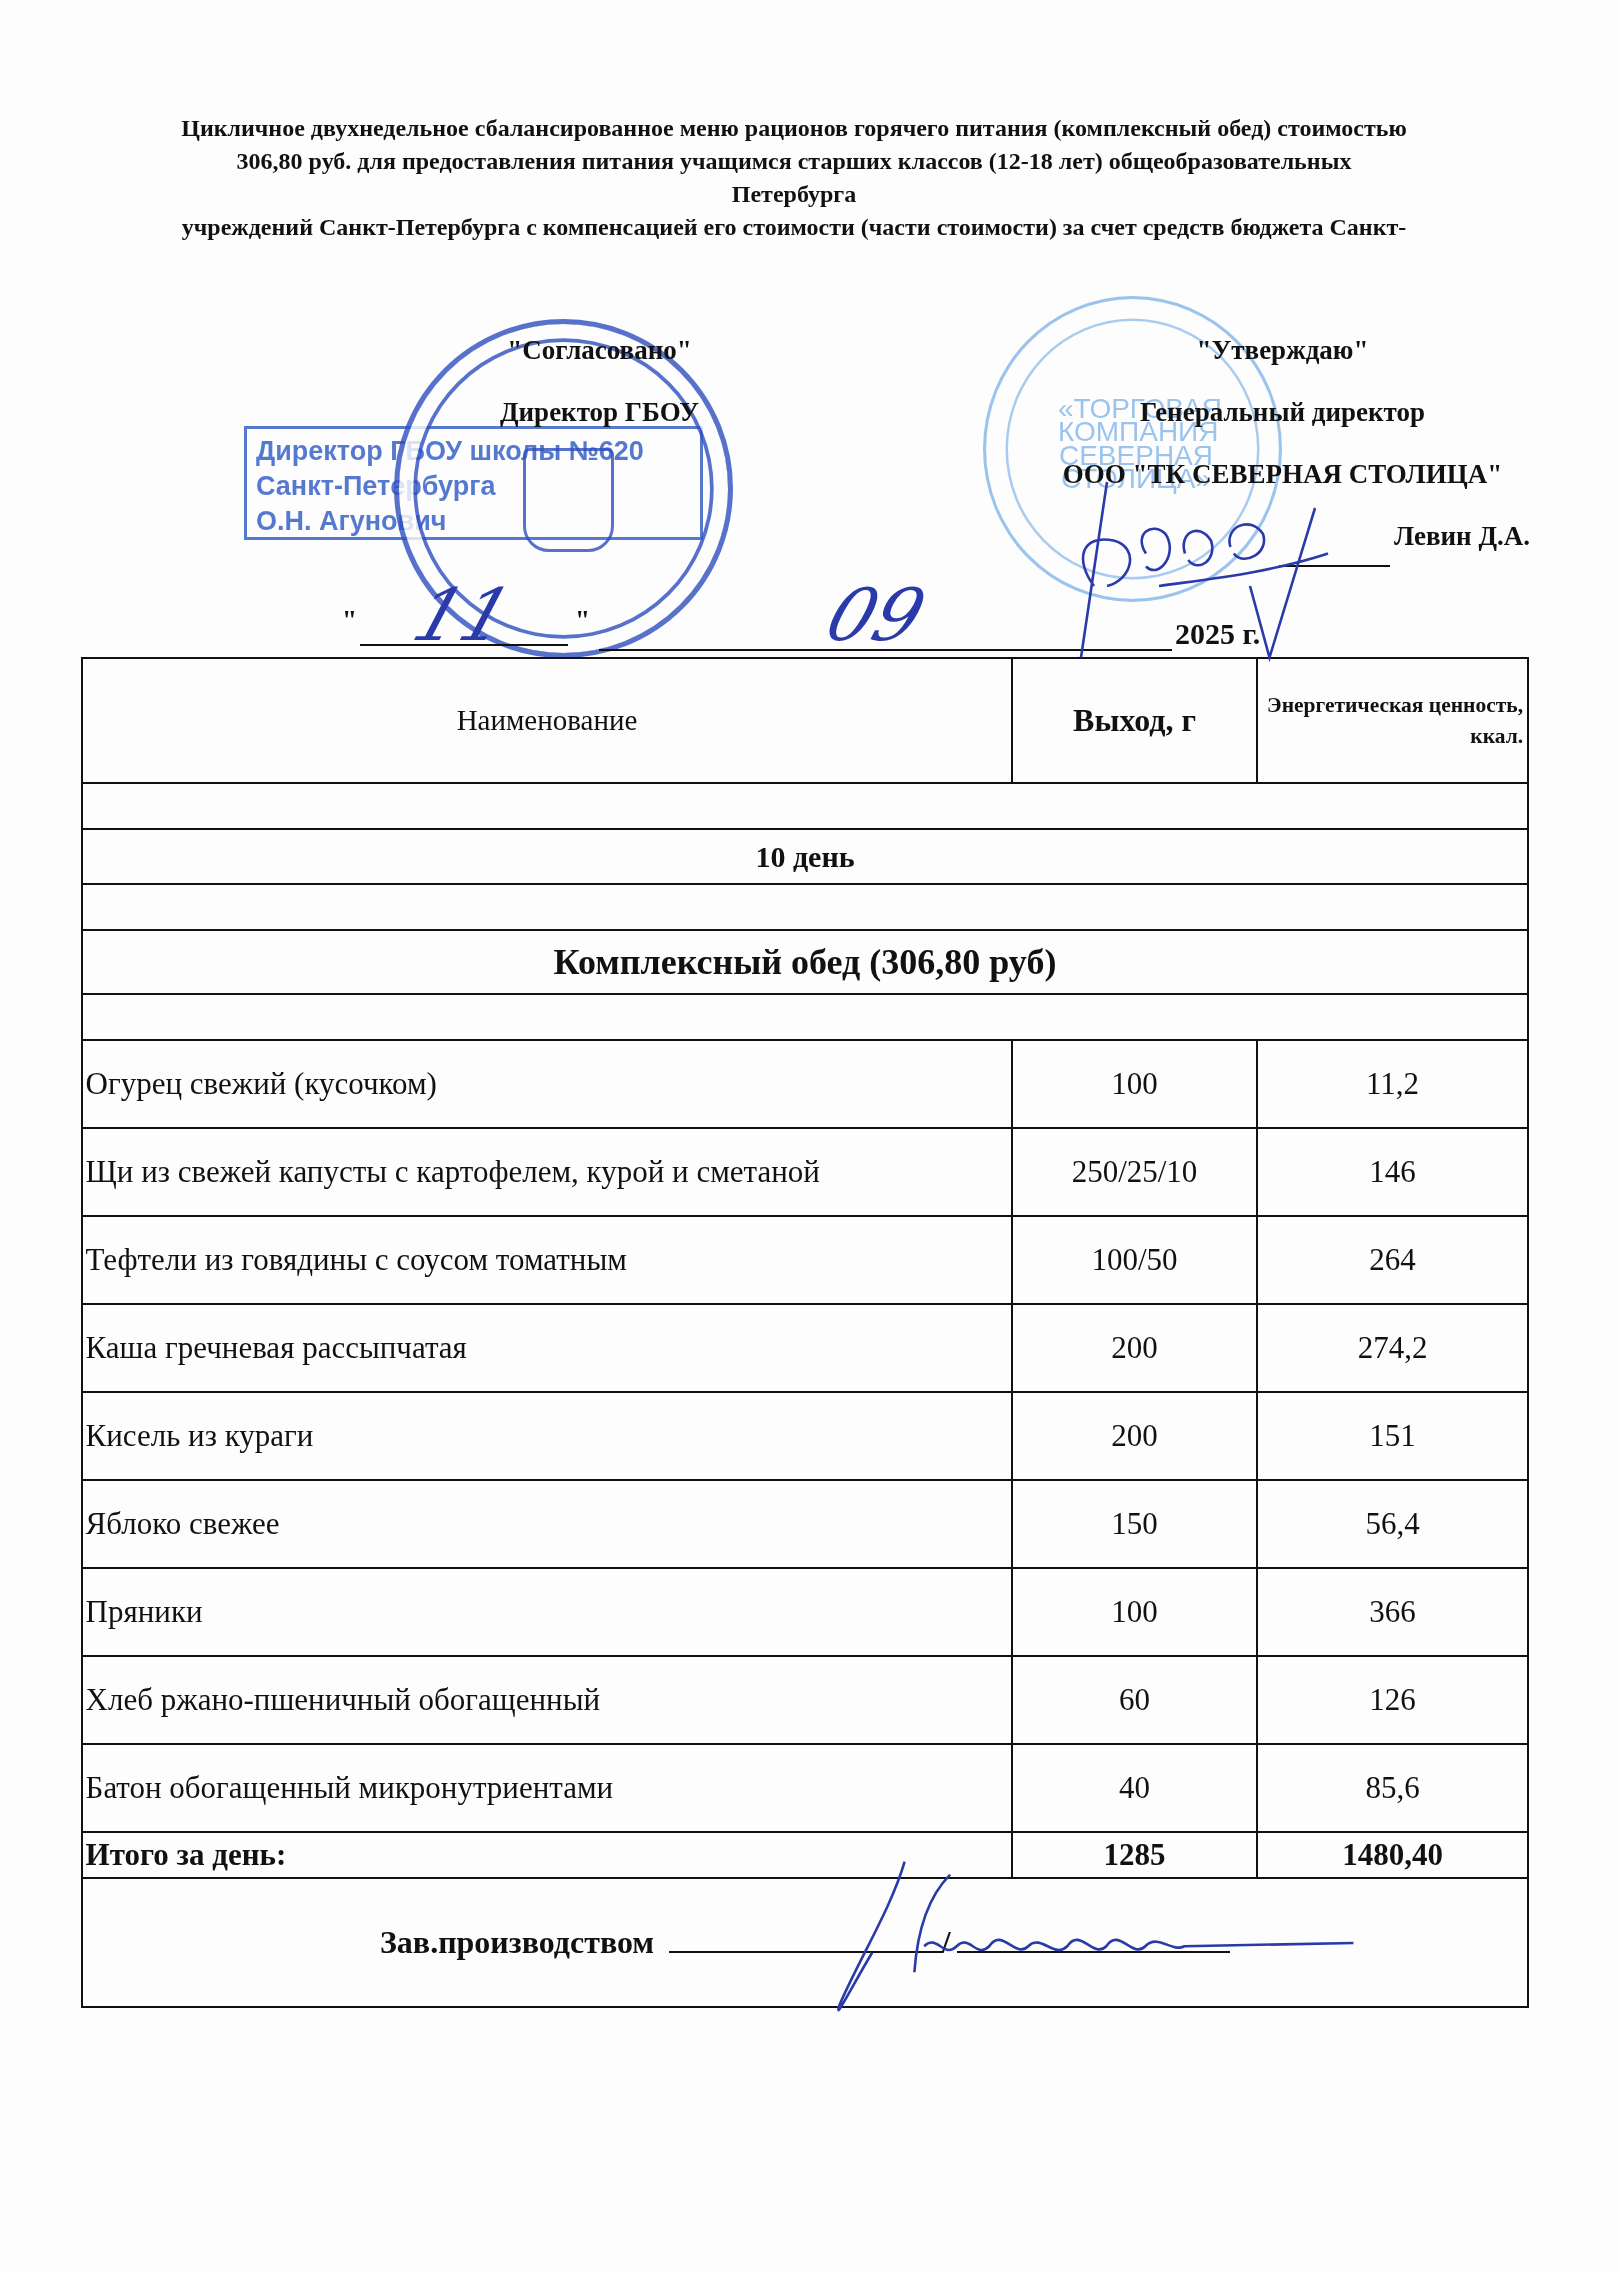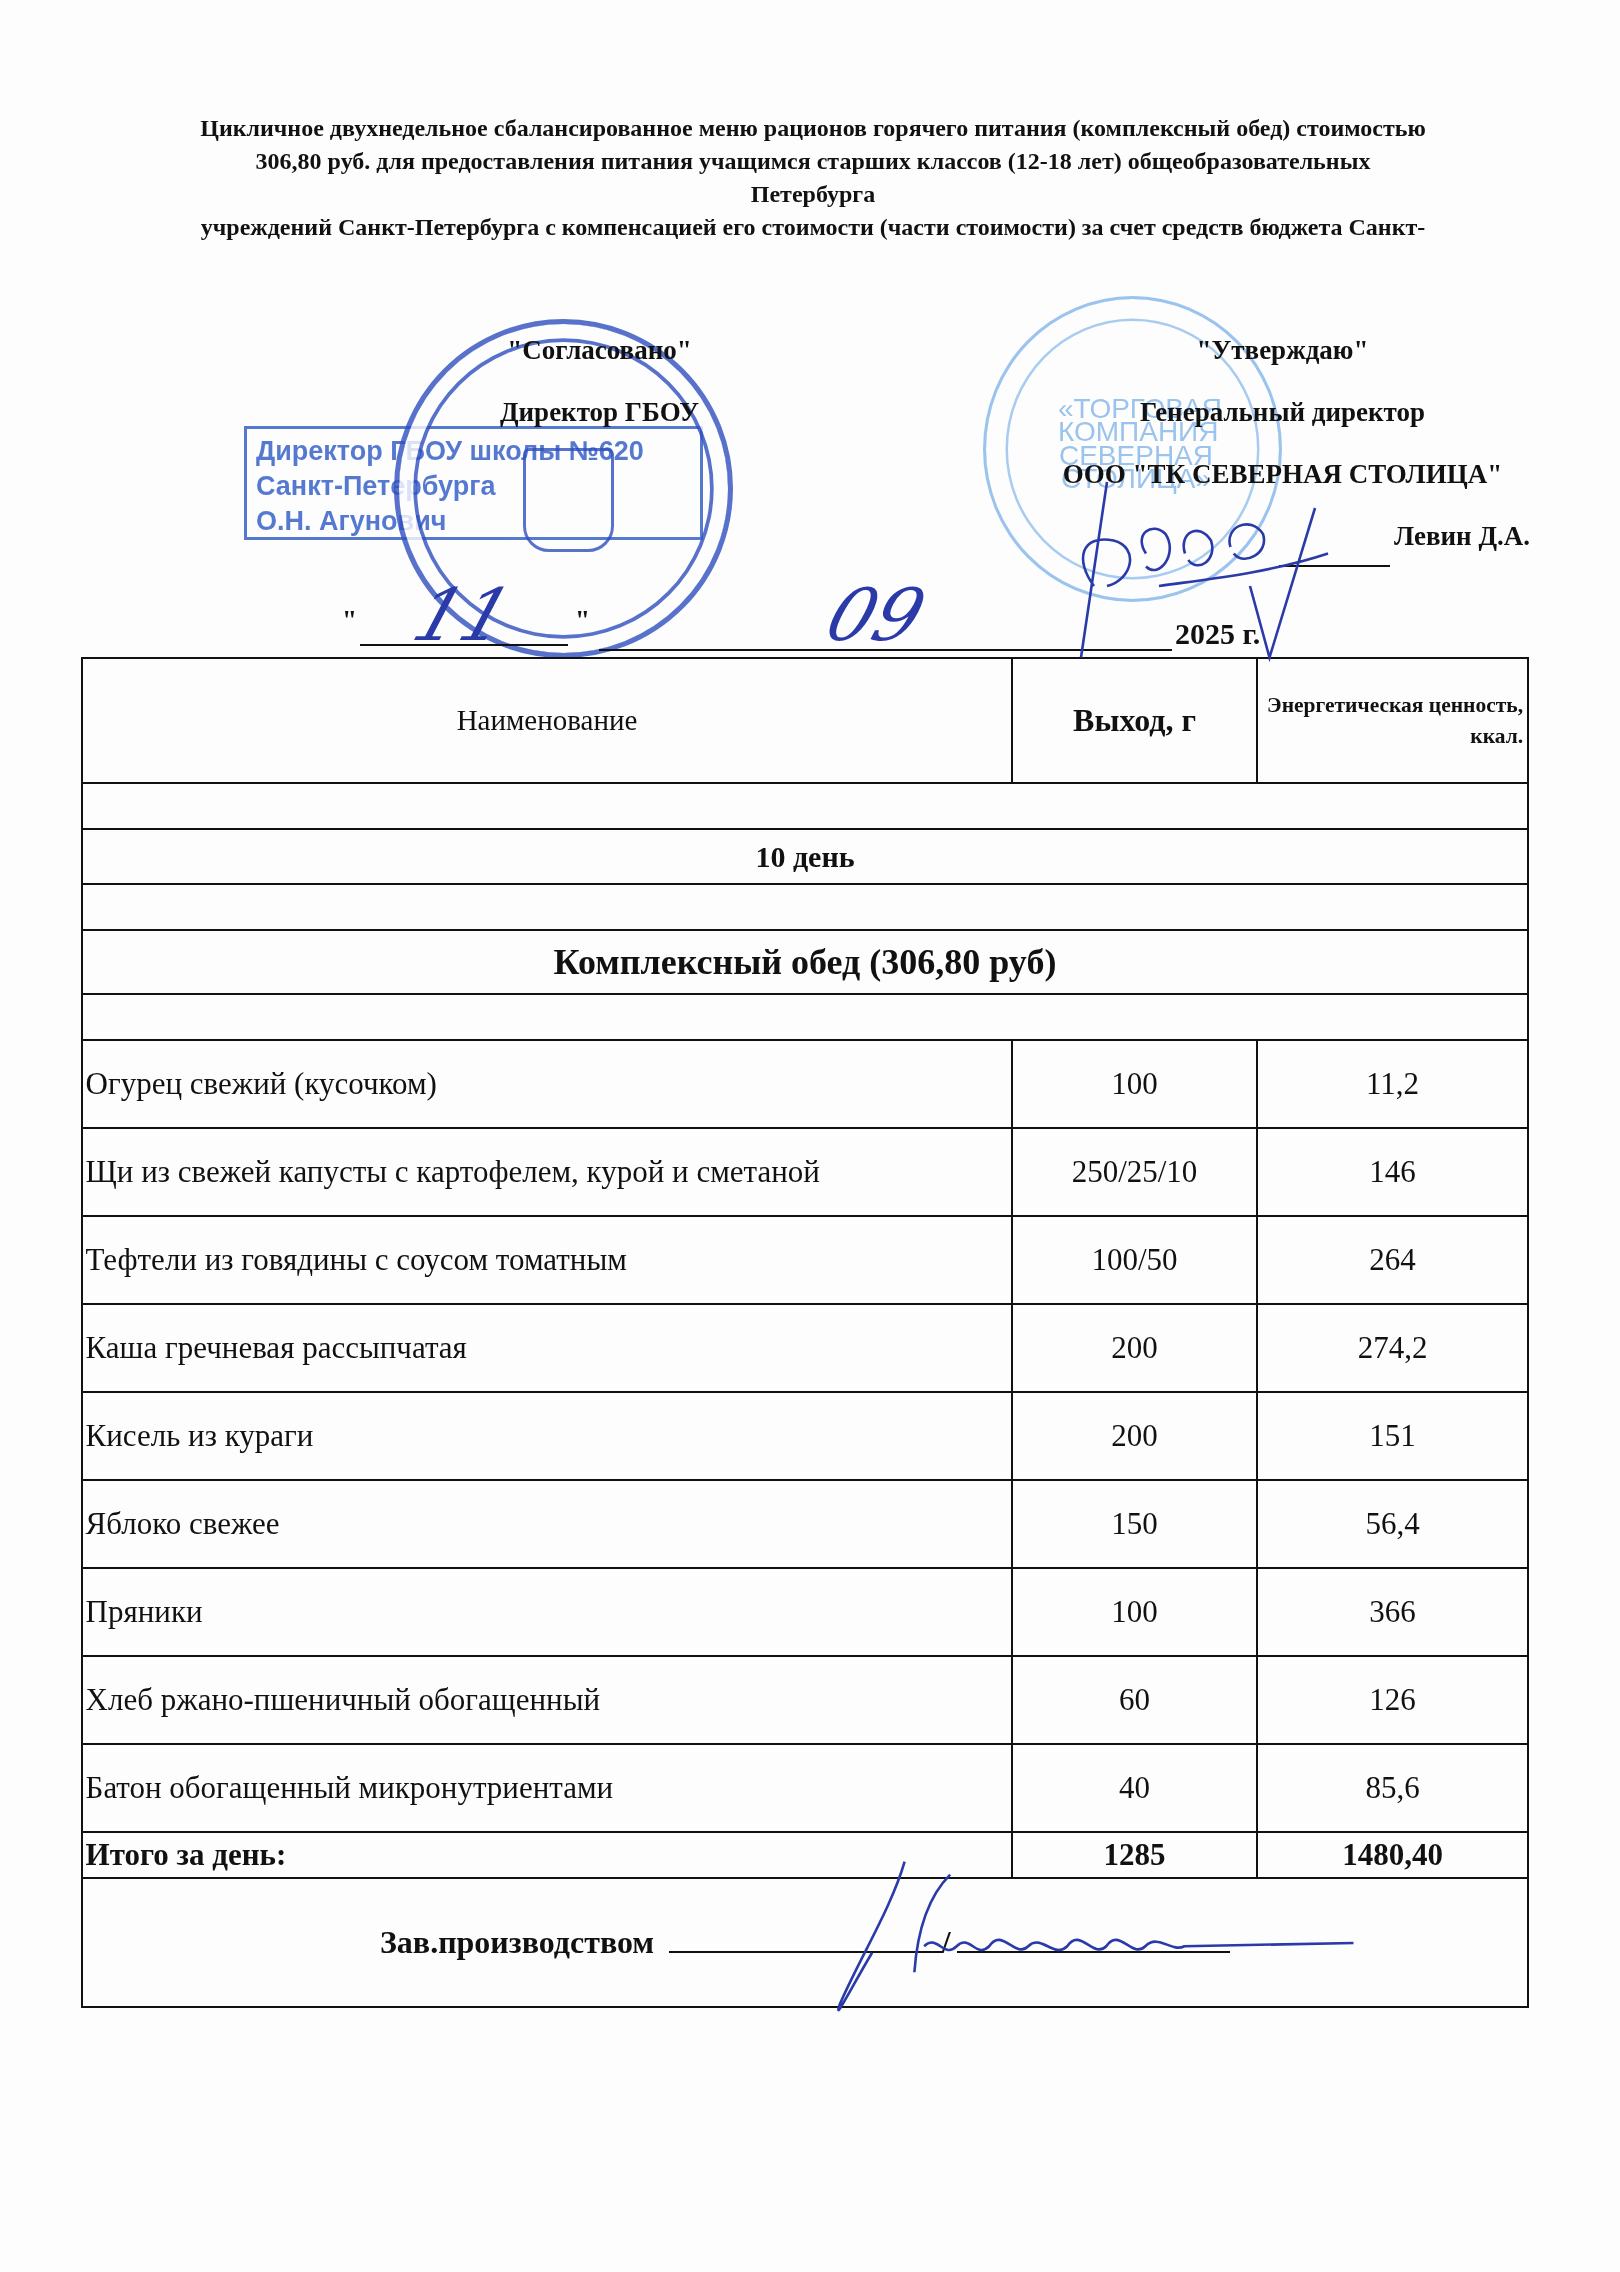--- a/index.html
+++ b/index.html
@@ -10,21 +10,21 @@
   body {
     width: 1620px;
     height: 2273px;
     position: relative;
     overflow: hidden;
     font-family: "Liberation Serif", "DejaVu Serif", serif;
     color: #111;
   }
   .title {
     position: absolute;
-    left: 84px;
+    left: 65px;
     top: 112px;
     width: 1458px;
     text-align: center;
     font-weight: bold;
     font-size: 24px;
     line-height: 33px;
   }
   .approve {
     position: absolute;
     font-weight: bold;

